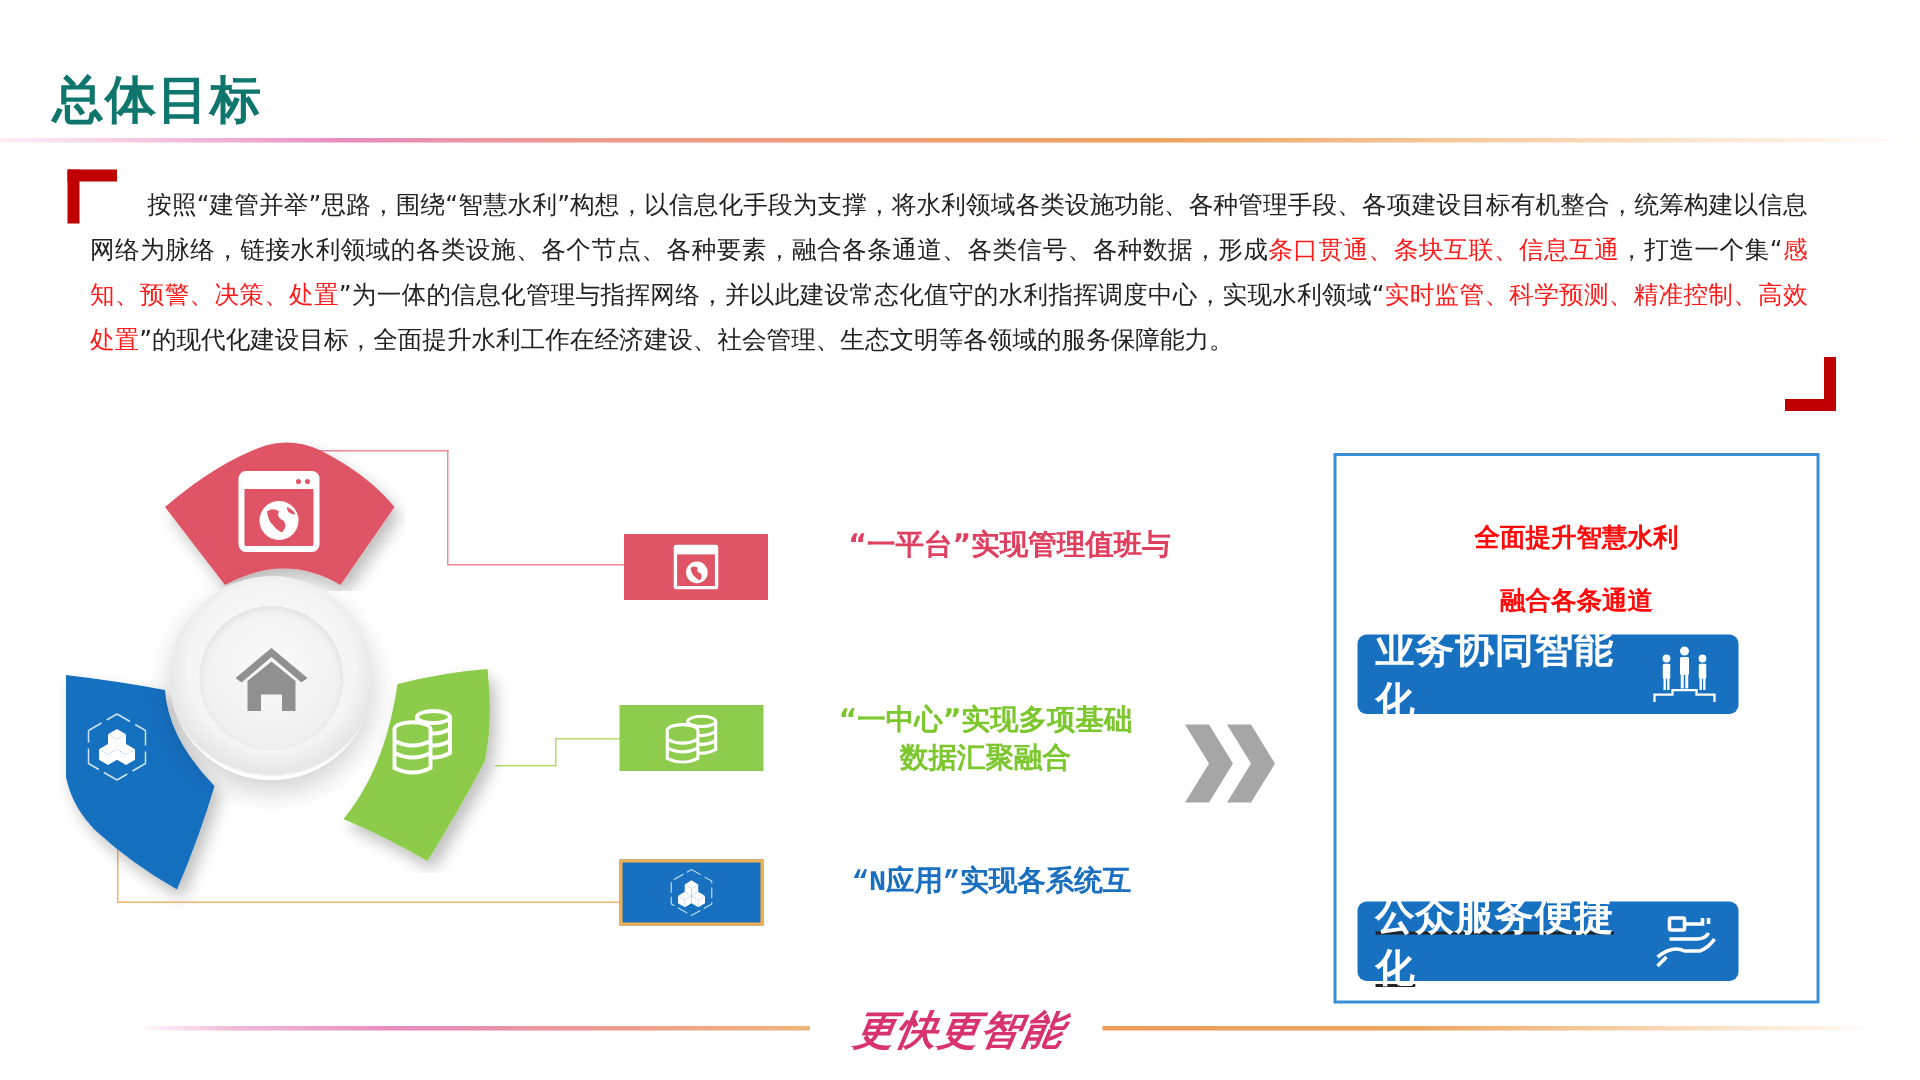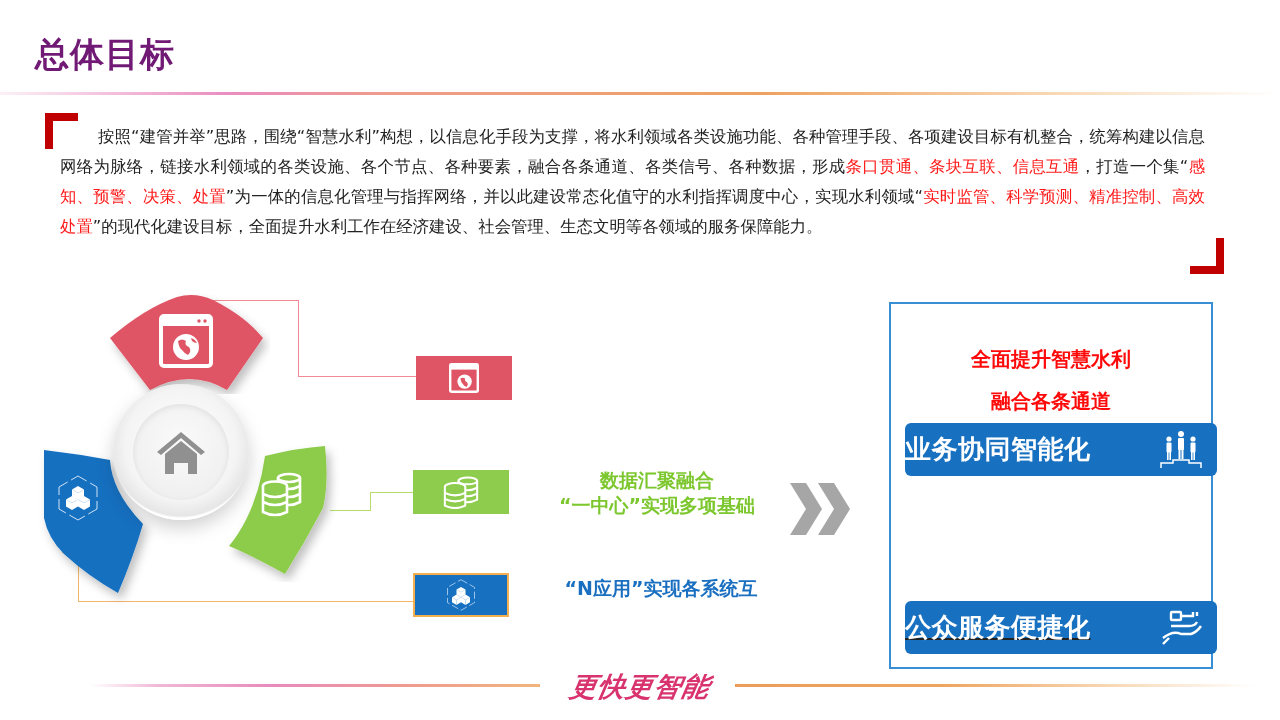--- a/index.html
+++ b/index.html
@@ -1,21 +1,21 @@
 <!DOCTYPE html>
 <html><head>
   <meta charset="utf-8">
   <style>
     * { box-sizing: border-box; margin: 0; padding: 0; }
     html, body { width: 1280px; height: 720px; overflow: hidden; background: #ffffff; }
     body { position: relative; font-family: "DejaVu Sans", "Liberation Sans", sans-serif; color: #222; }
 
     .title {
-      position: absolute; left: 35px; top: 32px;
-      font-size: 34px; font-weight: bold; color: #701a75; letter-spacing: 1px;
+      position: absolute; left: 35px; top: 44px;
+      font-size: 34px; font-weight: bold; color: #0f766e; letter-spacing: 1px;
     }
     .title-line {
       position: absolute; left: 0; top: 92px; width: 1280px; height: 3px;
       background: linear-gradient(to right, rgba(240,180,210,0.2) 0%, #e98cc0 18%, #ef9a8c 30%, #eea260 60%, rgba(245,200,150,0.6) 85%, rgba(255,255,255,0) 100%);
     }
 
     .bracket-tl { position: absolute; left: 45px; top: 113px; width: 33px; height: 36px; }
     .bracket-tl::before { content:""; position:absolute; left:0; top:0; width:33px; height:8px; background:#c00000; }
     .bracket-tl::after { content:""; position:absolute; left:0; top:0; width:8px; height:36px; background:#c00000; }
     .bracket-br { position: absolute; left: 1190px; top: 238px; width: 34px; height: 36px; }
@@ -58,35 +58,35 @@
     }
     .box-red { left: 416px; top: 356px; background: #e05565; }
     .box-green { left: 413px; top: 470px; background: #8dcc4c; }
     .box-blue { left: 413px; top: 573px; width: 96px; height: 44px; background: #1770c0; border: 2px solid #f4b050; }
 
     .label {
       position: absolute; font-weight: bold; font-size: 19px; line-height: 25px; text-align: center; width: 290px;
     }
     .label-red { left: 528px; top: 351px; color: #e04060; }
     .label-green { left: 512px; top: 468px; color: #7cc72e; }
-    .label-blue { left: 516px; top: 576px; color: #1a6fc0; }
+    .label-blue { left: 516px; top: 576px; color: #1a6fc0; font-family: Liberation Mono, monospace; }
 
     .chevrons { position: absolute; left: 788px; top: 481px; width: 66px; height: 56px; }
 
     .goal-box {
       position: absolute; left: 889px; top: 302px; width: 324px; height: 367px;
       border: 2px solid #3a8fd4; background: #ffffff;
     }
     .goal-title {
       position: absolute; left: 0; top: 34px; width: 100%; text-align: center;
-      font-weight: bold; font-size: 20px; line-height: 42px; color: #ff0a0a;
+      font-weight: bold; font-size: 17px; line-height: 42px; color: #ff0a0a;
     }
     .goal-item {
-      position: absolute; left: 14px; width: 312px; height: 53px; border-radius: 6px; background: #1770c0;
-      display: flex; align-items: center; 
+      position: absolute; left: 14px; width: 254px; height: 53px; border-radius: 6px; background: #1770c0;
+      display: flex; align-items: center; padding-left: 12px;
     }
     .goal-item .txt { color: #fff; font-weight: bold; font-size: 26px; letter-spacing: 0.5px; flex: 1; }
     .goal-item .gi { width: 44px; height: 40px; margin-right: 14px; }
     .gi1 { top: 119px; } .gi2 { top: 208px; } .gi3 { top: 297px; text-decoration: underline; }
 
     .footer-line-l {
       position: absolute; left: 90px; top: 684px; width: 450px; height: 3px;
       background: linear-gradient(to right, rgba(255,255,255,0) 0%, #f0b8d6 15%, #e88abd 40%, #ef9a90 70%, #f1b57c 100%);
     }
     .footer-line-r {
@@ -217,24 +217,25 @@
         <path d="M-10 2.5 v5.5 l5 3 v-5.5z"></path>
         <path d="M0 2.5 v5.5 l-5 3 v-5.5z"></path>
       <path d="M5 -0.5 l5 3 l-5 3 l-5 -3z"></path>
         <path d="M0 2.5 v5.5 l5 3 v-5.5z"></path>
         <path d="M10 2.5 v5.5 l-5 3 v-5.5z"></path>
     </g>
   </svg>
 </div>
 
 <div class="label label-red">
+  <div>“一平台”实现管理值班与</div>
 </div>
 <div class="label label-green">
+  <div>“一中心”实现多项基础</div>
   <div>数据汇聚融合</div>
-  <div>“一中心”实现多项基础</div>
 </div>
 <div class="label label-blue">
   <div>“N应用”实现各系统互</div>
 </div>
 
 <svg class="chevrons" viewBox="0 0 66 56">
   <path d="M2 2 L18 2 L34 28 L18 54 L2 54 L18 28 Z" fill="#a6a6a6"></path>
   <path d="M30 2 L46 2 L62 28 L46 54 L30 54 L46 28 Z" fill="#a6a6a6"></path>
 </svg>
 

